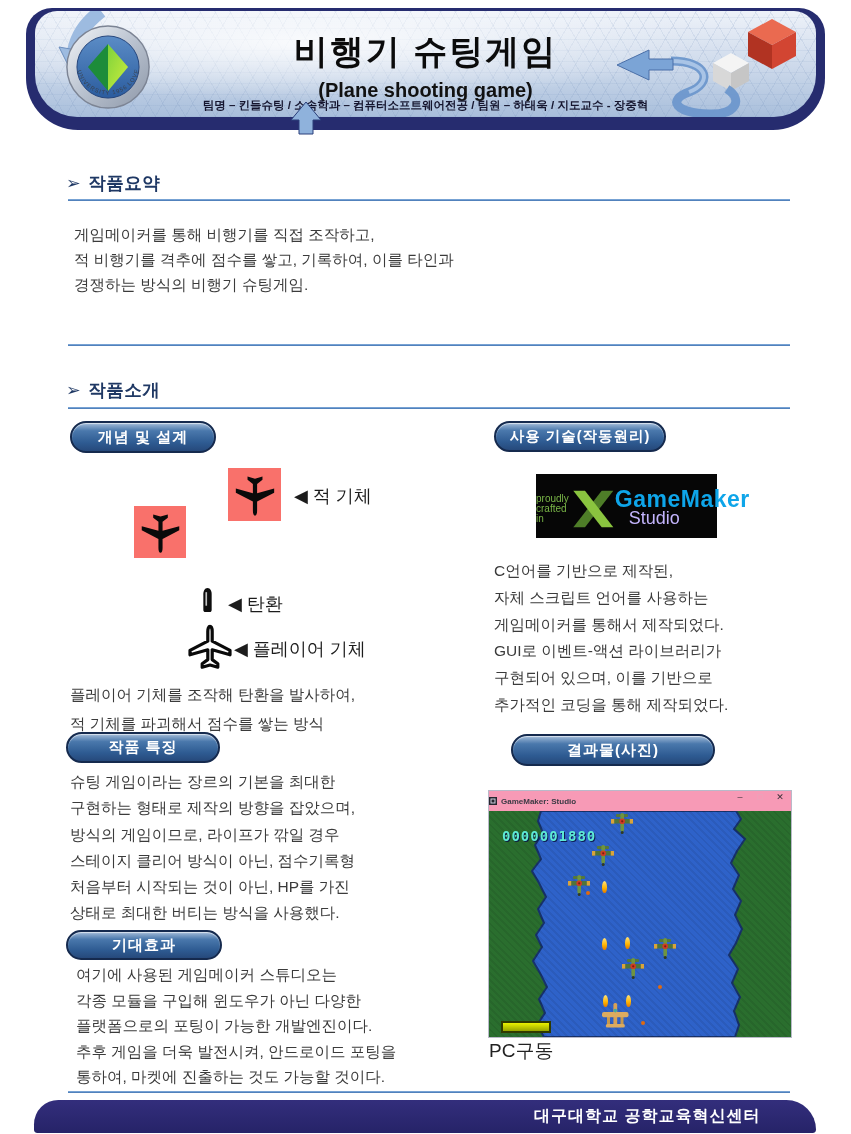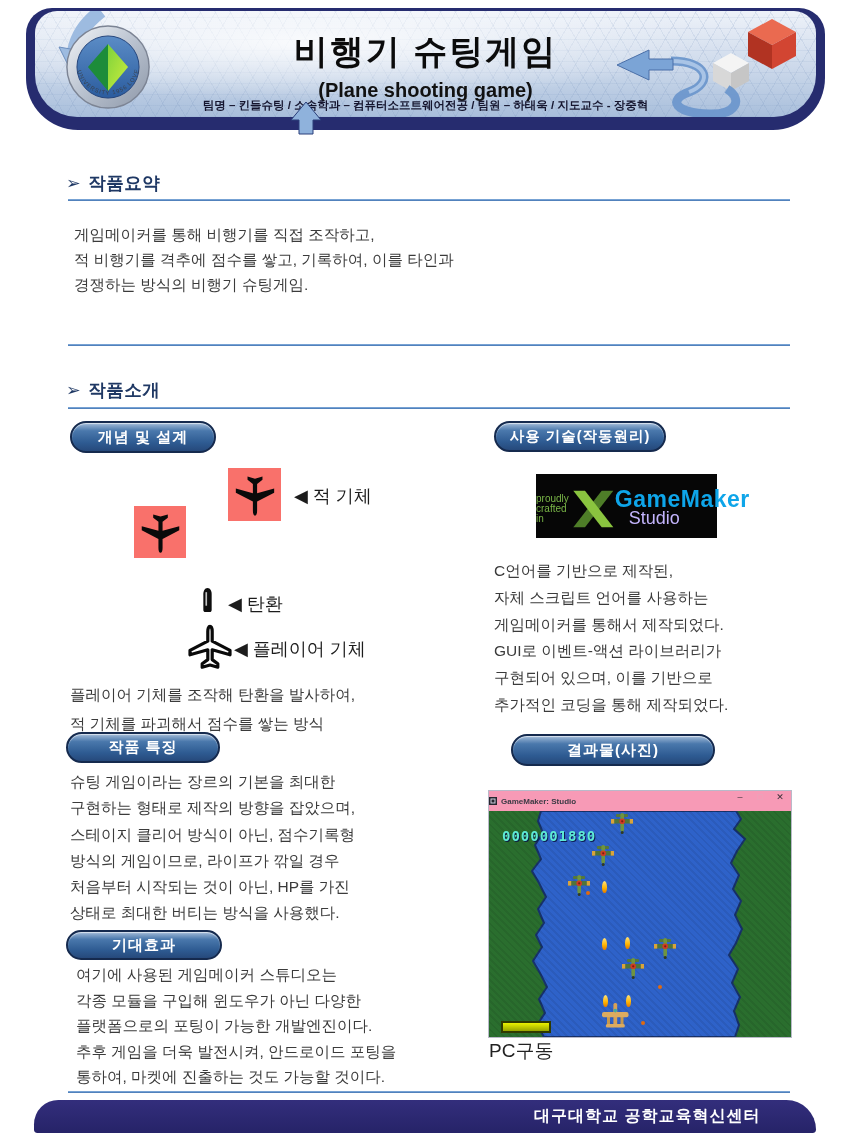--- a/index.html
+++ b/index.html
@@ -229,22 +229,22 @@
   <div class="body-block" style="left:70px;top:680px;--lh:29px">
     <div>플레이어 기체를 조작해 탄환을 발사하여,</div>
     <div>적 기체를 파괴해서 점수를 쌓는 방식</div>
   </div>
 
   <div class="badge" style="left:66px;top:732px;width:150px;height:27px">작품 특징</div>
 
   <div class="body-block" style="left:70px;top:769px;--lh:26.3px">
     <div>슈팅 게임이라는 장르의 기본을 최대한</div>
     <div>구현하는 형태로 제작의 방향을 잡았으며,</div>
+    <div>방식의 게임이므로, 라이프가 깎일 경우</div>
     <div>스테이지 클리어 방식이 아닌, 점수기록형</div>
-    <div>방식의 게임이므로, 라이프가 깎일 경우</div>
     <div>처음부터 시작되는 것이 아닌, HP를 가진</div>
     <div>상태로 최대한 버티는 방식을 사용했다.</div>
   </div>
 
   <div class="badge" style="left:66px;top:930px;width:152px;height:26px">기대효과</div>
 
   <div class="body-block" style="left:76px;top:962px;--lh:25.6px">
     <div>여기에 사용된 게임메이커 스튜디오는</div>
     <div>각종 모듈을 구입해 윈도우가 아닌 다양한</div>
     <div>플랫폼으로의 포팅이 가능한 개발엔진이다.</div>

